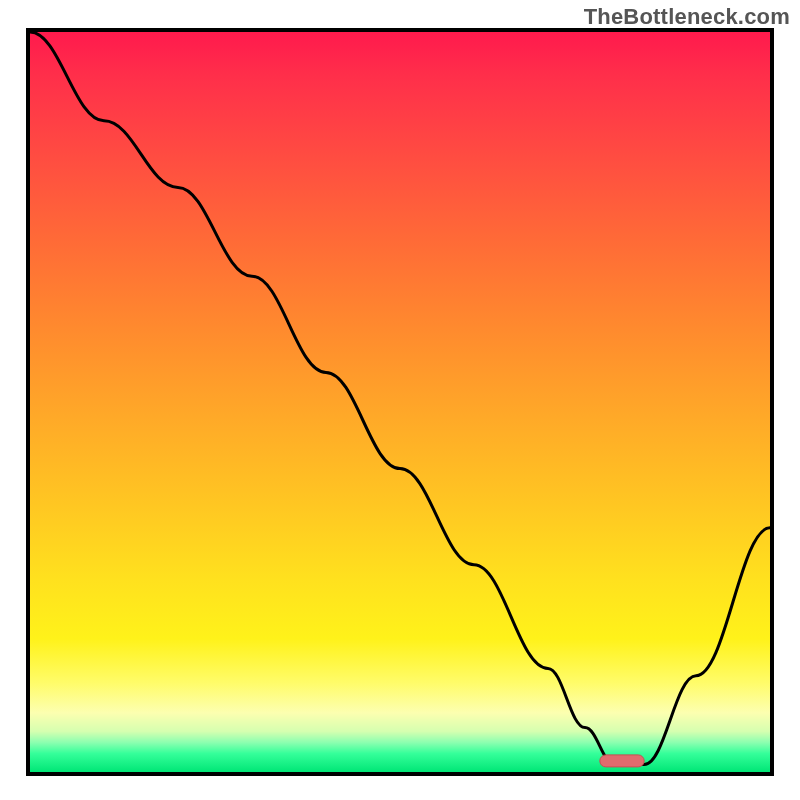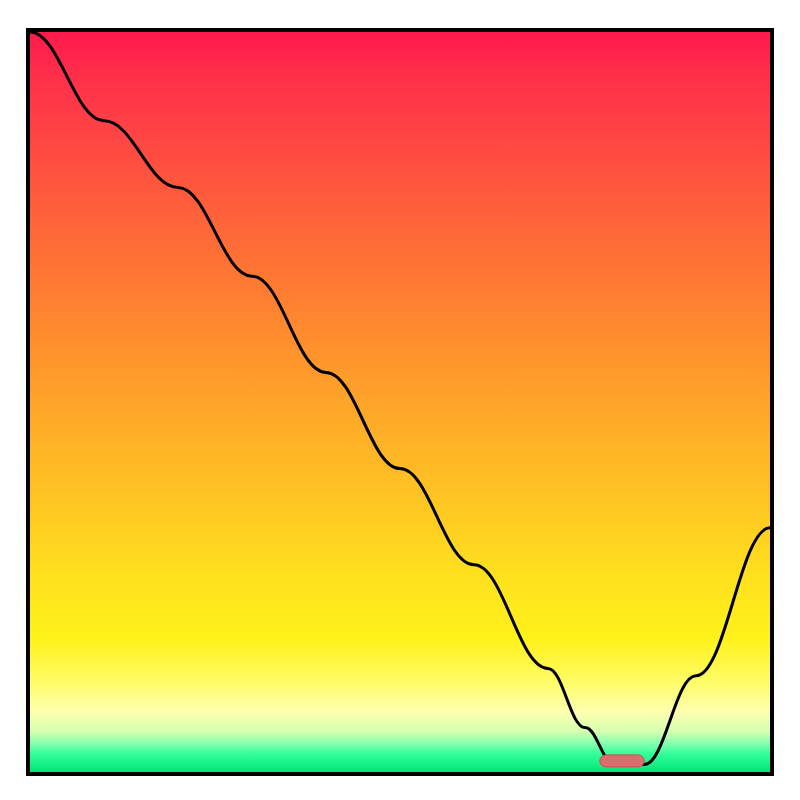--- a/index.html
+++ b/index.html
@@ -84,20 +84,21 @@
     fill: #e06b6e;   
     stroke: #c54f52;
     stroke-width: 1;
   }
 </style>
 </head>
 <body>
 
 <div class="wrap">
 
+  <div class="watermark">TheBottleneck.com</div>
 
   <div class="plotbox">
     <div class="gradient"></div>
 
     <svg class="curve" viewBox="0 0 740 740" preserveAspectRatio="none">
       <path id="bottleneck-path" class="curve-path" d="M 0 0 C 29.6 0, 44.4 88.79999999999995, 74 88.79999999999995 C 103.6 88.79999999999995, 118.4 155.39999999999998, 148 155.39999999999998 C 177.6 155.39999999999998, 192.4 244.2, 222 244.2 C 251.6 244.2, 266.4 340.4, 296 340.4 C 325.6 340.4, 340.4 436.6, 370 436.6 C 399.6 436.6, 414.4 532.8, 444 532.8 C 473.6 532.8, 488.4 636.4, 518 636.4 C 532.8 636.4, 540.2 695.6, 555 695.6 C 566.84 695.6, 572.76 732.6, 584.6 732.6 C 596.4399999999999 732.6, 602.36 732.6, 614.1999999999999 732.6 C 634.92 732.6, 645.28 643.8, 666 643.8 C 695.6 643.8, 710.4 495.79999999999995, 740 495.79999999999995"></path>
       <rect id="optimal-marker" class="marker" rx="6" ry="6" x="569.8000000000001" y="722.9" width="44.399999999999864" height="12"></rect>
     </svg>
   </div>
 

